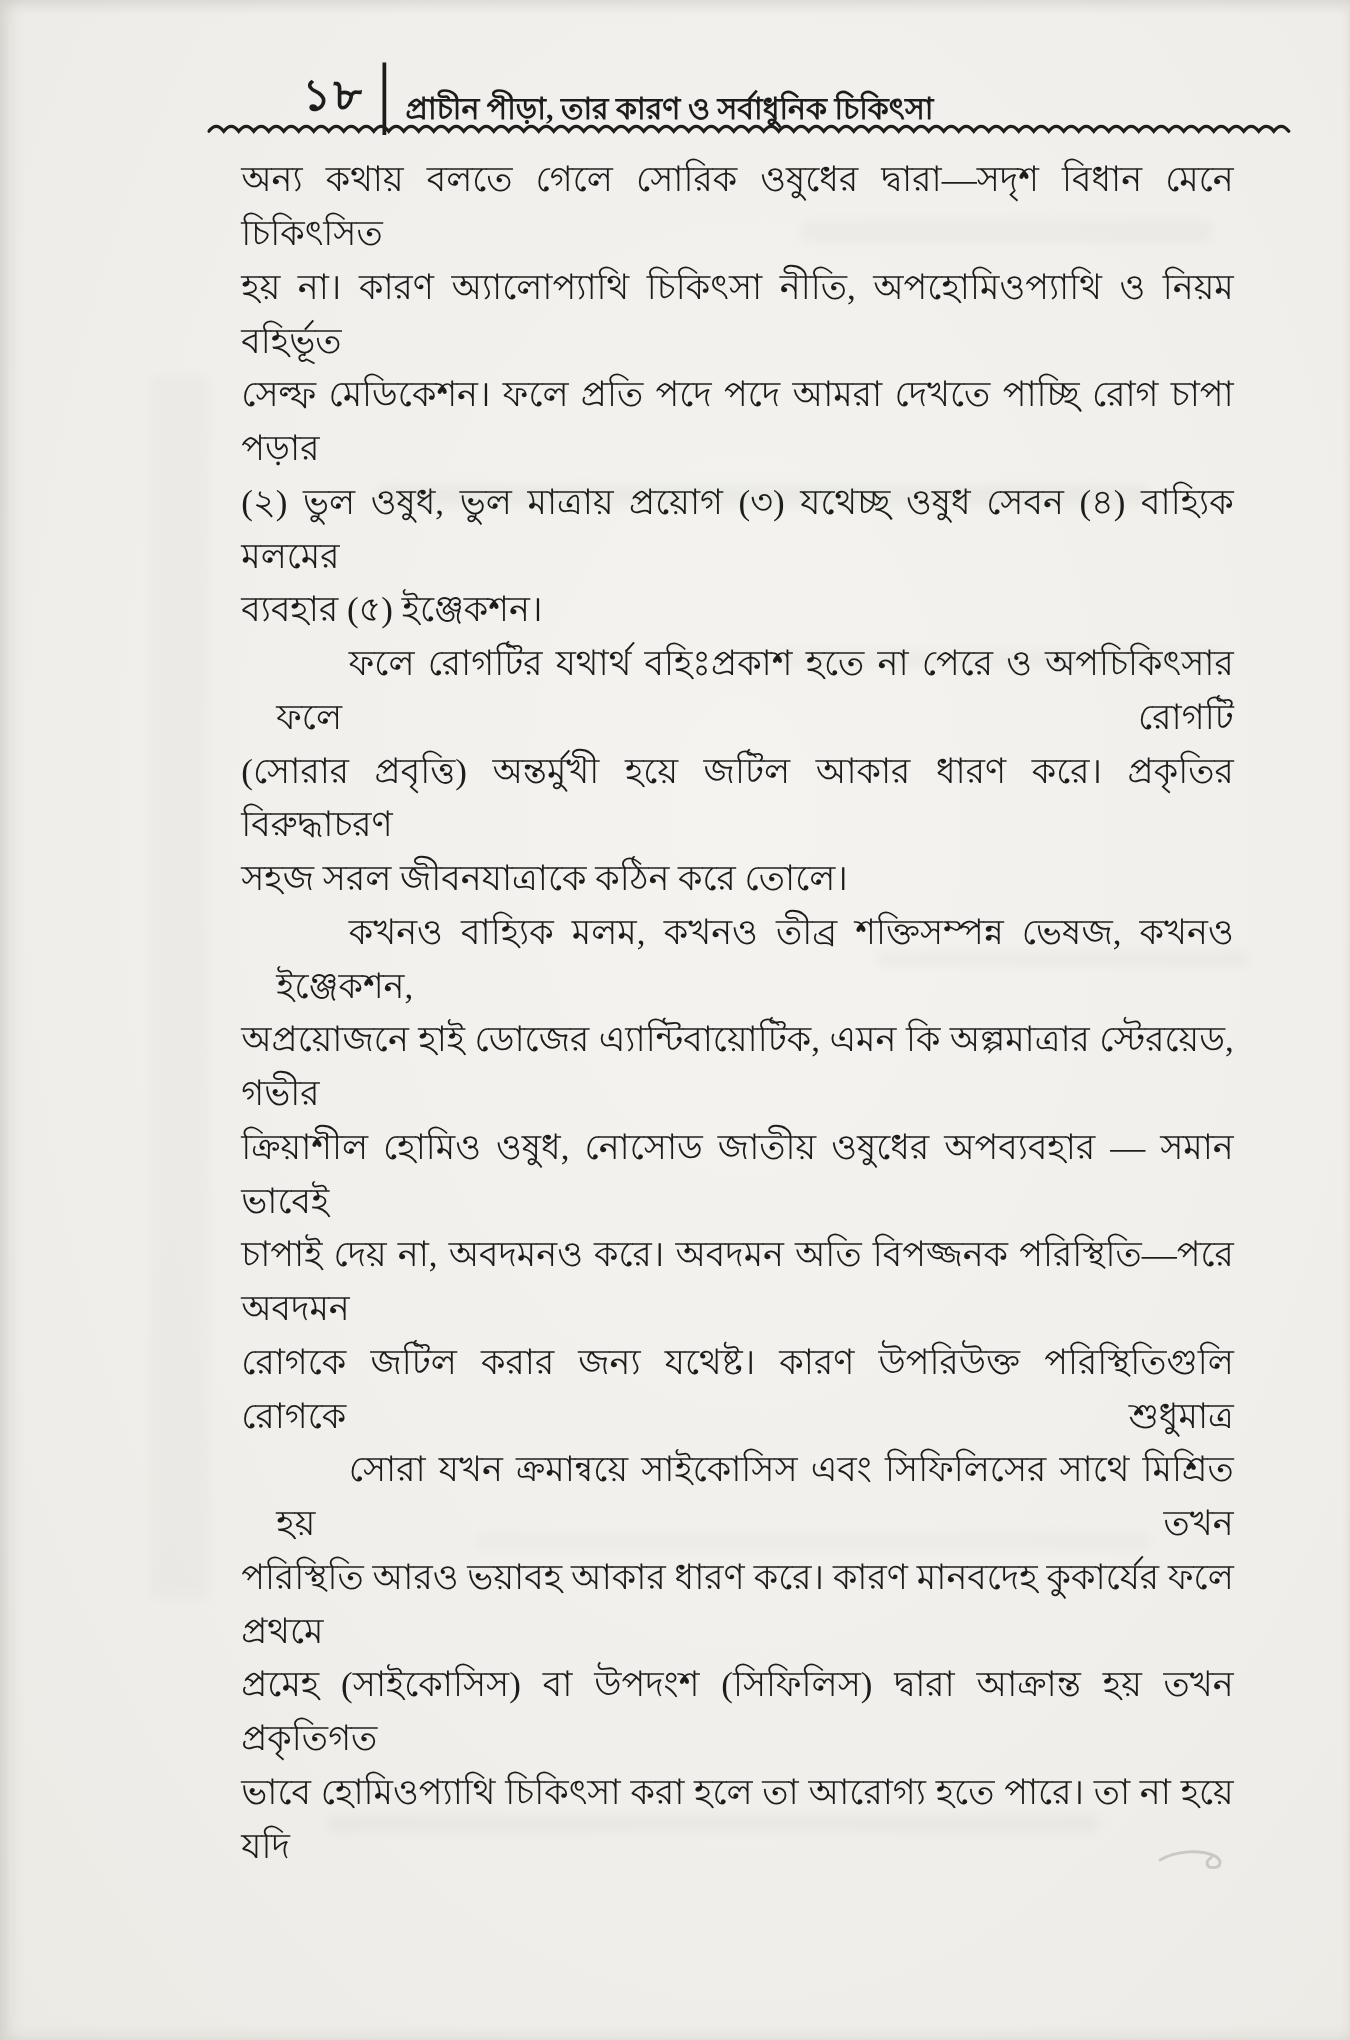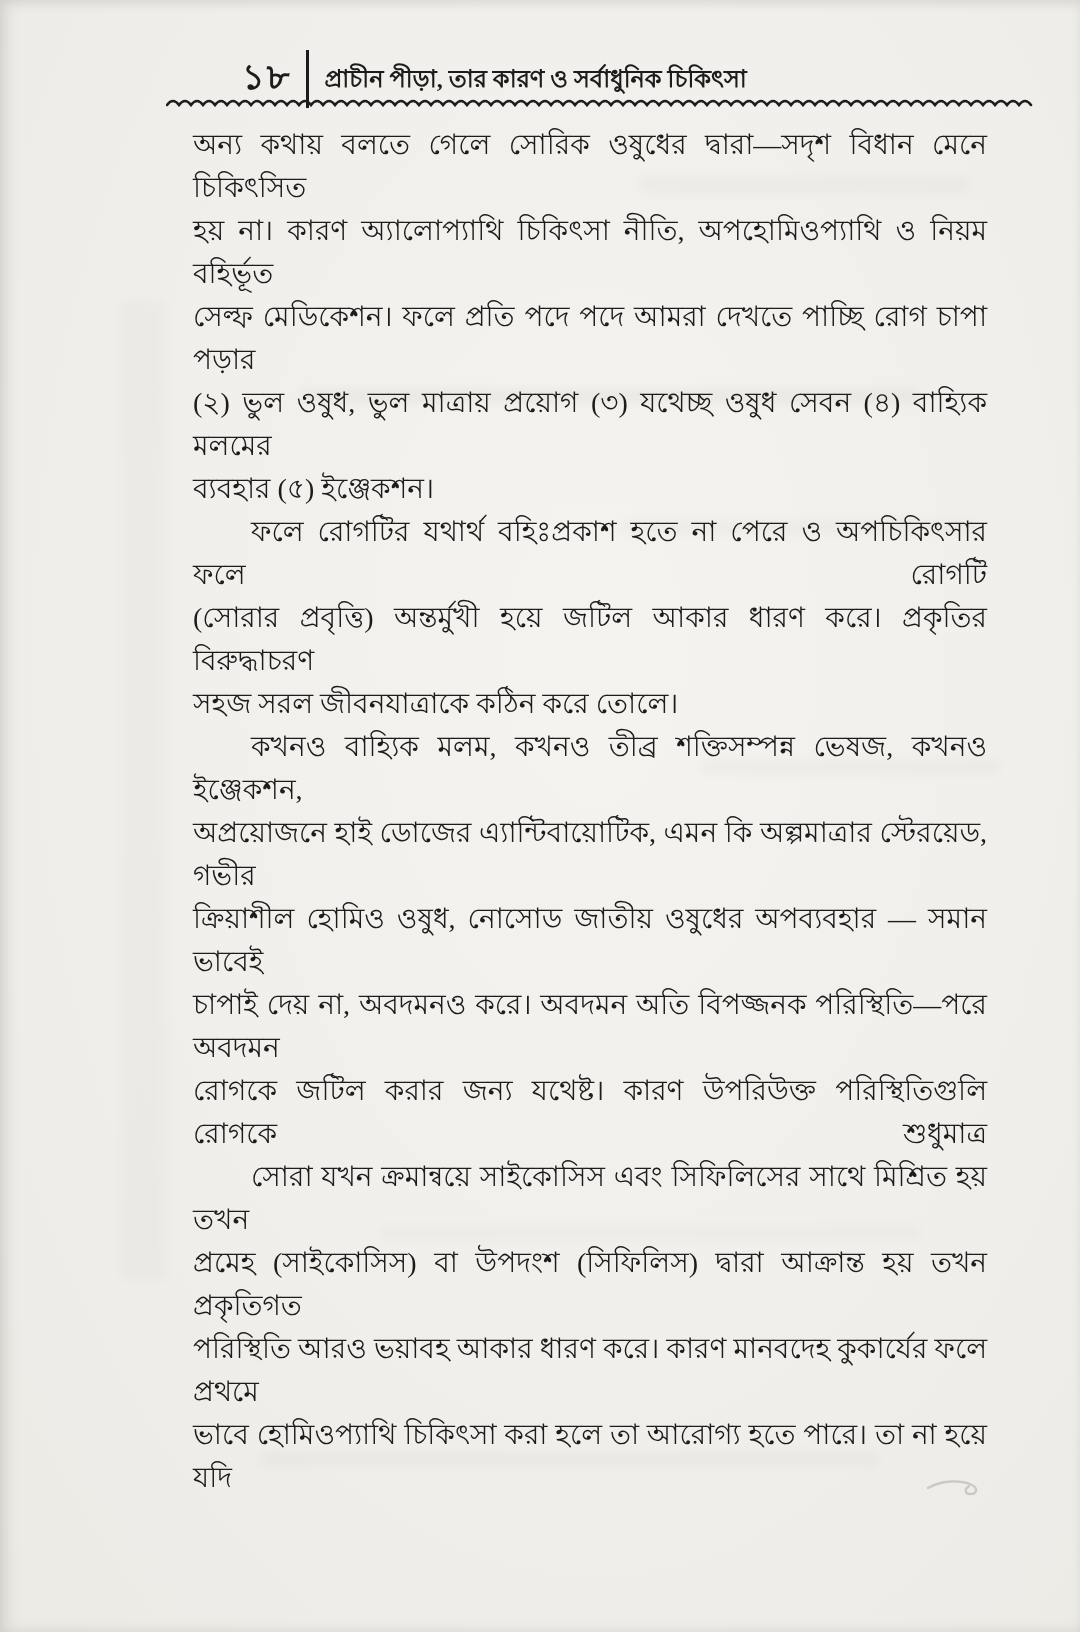--- a/index.html
+++ b/index.html
@@ -14,40 +14,40 @@
     background:
       radial-gradient(ellipse at 55% 40%, #f4f3ef 0%, #f0efeb 55%, #ebeae5 100%);
     box-shadow:inset 6px 0 14px rgba(120,110,105,.18), inset 0 4px 8px rgba(160,150,145,.10);
     color:var(--ink);
   }
   
   .smudge{position:absolute;background:#8a8e80;filter:blur(4px);border-radius:8px;pointer-events:none;}
   
   .page-header{
     position:absolute;left:170px;top:50px;width:862px;height:58px;
-    display:flex;align-items:center;gap:15px;
+    display:flex;align-items:flex-end;gap:15px;
   }
   .page-number{
     font-size:35px;font-weight:bold;letter-spacing:2px;
     padding-left:72px;white-space:nowrap;color:var(--ink);
   }
   .header-divider{width:3px;height:58px;background:var(--ink);}
   .page-title{
     font-size:24px;font-weight:bold;white-space:nowrap;color:var(--ink);
     padding-top:2px;
   }
   .wavy-rule{position:absolute;left:166px;top:97px;width:868px;height:16px;}
   
   .body-text{
     position:absolute;left:193px;top:123px;width:794px;
     font-size:28px;line-height:43px;color:var(--ink);
   }
   .line{text-align:justify;text-align-last:justify;white-space:normal;}
   .line.para-end{text-align-last:left;}
-  .line.indent{text-indent:58px;}
+  .line.indent{text-indent:58px;margin-left:28px;}
   .pencil-mark{position:absolute;left:926px;top:1472px;width:64px;height:30px;opacity:.55;}
 </style>
 </head>
 <body style="--paper: #f1f0ec; --ink: #1c1c1c; --rule: #1e1e1e; --pencil: #adada6;">
 
 <div class="page">
 
   <div class="smudge" style="left:640px;top:176px;width:330px;height:18px;opacity:.05;"></div>
   <div class="smudge" style="left:300px;top:388px;width:620px;height:16px;opacity:.07;"></div>
   <div class="smudge" style="left:620px;top:520px;width:360px;height:14px;opacity:.05;"></div>
@@ -74,22 +74,22 @@
       <div class="line para-end">ব্যবহার (৫) ইঞ্জেকশন।</div>
       <div class="line indent">ফলে রোগটির যথার্থ বহিঃপ্রকাশ হতে না পেরে ও অপচিকিৎসার ফলে রোগটি</div>
       <div class="line">(সোরার প্রবৃত্তি) অন্তর্মুখী হয়ে জটিল আকার ধারণ করে। প্রকৃতির বিরুদ্ধাচরণ</div>
       <div class="line para-end">সহজ সরল জীবনযাত্রাকে কঠিন করে তোলে।</div>
       <div class="line indent">কখনও বাহ্যিক মলম, কখনও তীব্র শক্তিসম্পন্ন ভেষজ, কখনও ইঞ্জেকশন,</div>
       <div class="line">অপ্রয়োজনে হাই ডোজের এ্যান্টিবায়োটিক, এমন কি অল্পমাত্রার স্টেরয়েড, গভীর</div>
       <div class="line">ক্রিয়াশীল হোমিও ওষুধ, নোসোড জাতীয় ওষুধের অপব্যবহার — সমান ভাবেই</div>
       <div class="line">চাপাই দেয় না, অবদমনও করে। অবদমন অতি বিপজ্জনক পরিস্থিতি—পরে অবদমন</div>
       <div class="line">রোগকে জটিল করার জন্য যথেষ্ট। কারণ উপরিউক্ত পরিস্থিতিগুলি রোগকে শুধুমাত্র</div>
       <div class="line indent">সোরা যখন ক্রমান্বয়ে সাইকোসিস এবং সিফিলিসের সাথে মিশ্রিত হয় তখন</div>
+      <div class="line">পরিস্থিতি আরও ভয়াবহ আকার ধারণ করে। কারণ মানবদেহ কুকার্যের ফলে প্রথমে</div>
       <div class="line">প্রমেহ (সাইকোসিস) বা উপদংশ (সিফিলিস) দ্বারা আক্রান্ত হয় তখন প্রকৃতিগত</div>
-      <div class="line">পরিস্থিতি আরও ভয়াবহ আকার ধারণ করে। কারণ মানবদেহ কুকার্যের ফলে প্রথমে</div>
       <div class="line">ভাবে হোমিওপ্যাথি চিকিৎসা করা হলে তা আরোগ্য হতে পারে। তা না হয়ে যদি</div>
     </div>
 
   <svg class="pencil-mark" viewBox="0 0 64 30">
     <path d="M2 16 C 16 8, 34 8, 44 12 C 52 15, 52 22, 44 22 C 39 22, 38 17, 43 14" fill="none" stroke="#adada6" stroke-width="2.4" stroke-linecap="round"></path>
   </svg>
 
 </div>
 
 </body></html>

